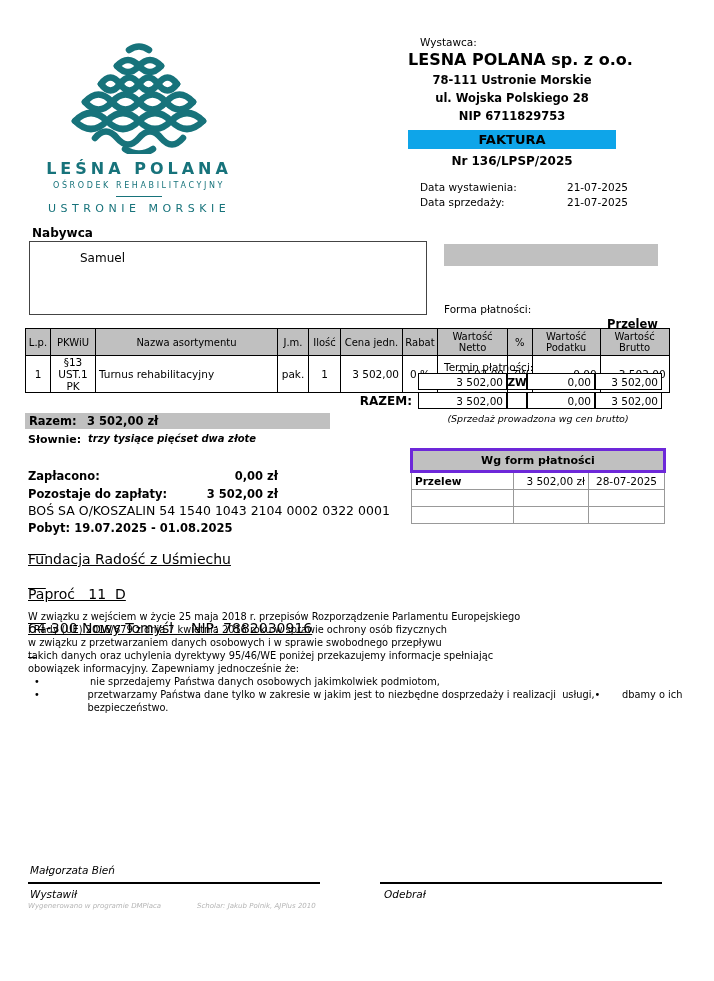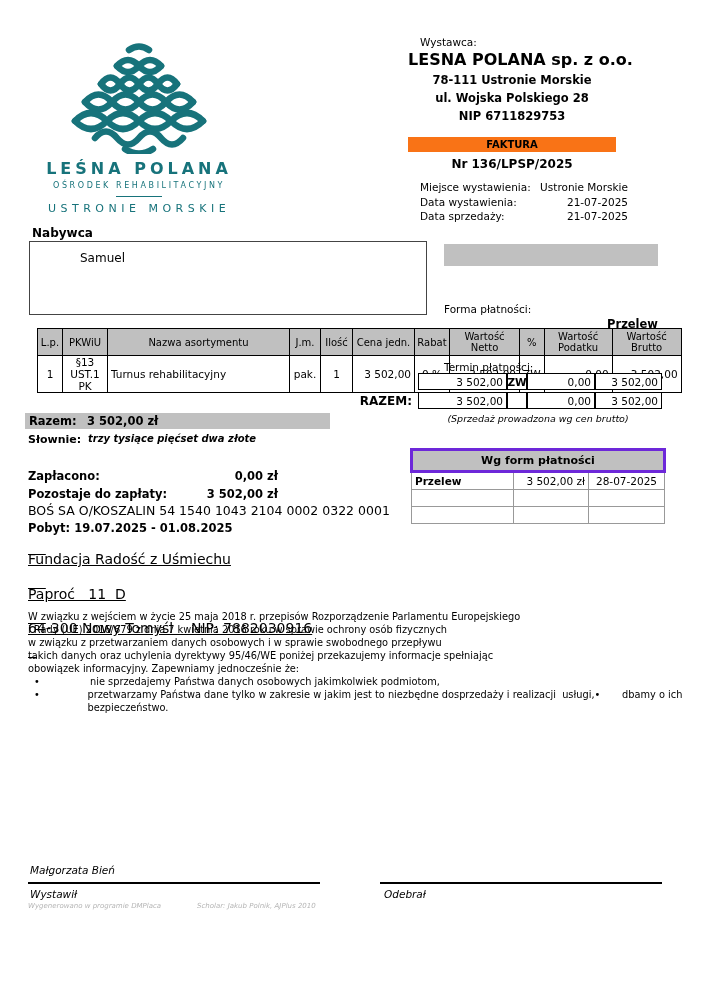--- a/index.html
+++ b/index.html
@@ -14,38 +14,38 @@
   .logo-name{color:#17737b;font-size:16px;letter-spacing:4px;font-weight:600;margin-top:2px;white-space:nowrap;}
   .logo-sub{color:#17737b;font-size:8px;letter-spacing:2.6px;margin-top:3px;white-space:nowrap;}
   .logo-div{width:46px;border-top:1.5px solid #17737b;margin:6px auto 5px auto;}
   .logo-city{color:#17737b;font-size:11px;letter-spacing:4.5px;white-space:nowrap;}
 
   
   .wystawca-label{left:420px;top:36px;font-size:10.5px;}
   .issuer{left:408px;top:50px;width:208px;text-align:center;}
   .issuer-name{font-size:16px;font-weight:bold;white-space:nowrap;}
   .issuer-line{font-size:11.5px;font-weight:bold;margin-top:4px;}
-  .faktura-bar{background:#f97316;font-weight:bold;font-size:10px;padding:2px 0;margin-top:14px;}
+  .faktura-bar{background:#0ea5e9;font-weight:bold;font-size:13px;padding:2px 0;margin-top:7px;}
   .doc-number{font-weight:bold;font-size:12px;margin-top:5px;}
 
   .meta{left:420px;top:180px;width:208px;}
   .meta-row{display:flex;justify-content:space-between;font-size:10.5px;line-height:14.5px;}
 
   
   .buyer-label{left:32px;top:226px;font-size:12px;font-weight:bold;}
   .buyer-box{left:29px;top:241px;width:396px;height:72px;border:1px solid #444;}
   .buyer-name{padding:9px 0 0 50px;font-size:12px;}
   .gray-box{left:444px;top:244px;width:214px;height:22px;background:#c0c0c0;}
   .pay-block{left:444px;top:274px;width:214px;}
   .pay-label{font-size:10.5px;line-height:15px;margin-top:28px;}
   .pay-value{font-size:11.5px;font-weight:bold;text-align:right;line-height:15px;}
   .pay-row{display:flex;justify-content:space-between;line-height:15px;}
 
   
-  table.items{left:25px;top:328px;position:absolute;border-collapse:collapse;table-layout:fixed;margin-left:12px;}
+  table.items{left:25px;top:328px;position:absolute;border-collapse:collapse;table-layout:fixed;}
   table.items th{background:#c0c0c0;border:1px solid #000;font-size:10px;font-weight:normal;
                  text-align:center;vertical-align:middle;white-space:pre-line;line-height:11px;height:26px;padding:0 1px;}
   table.items td{border:1px solid #000;font-size:10.5px;height:17px;padding:0 3px;vertical-align:middle;}
   td.al-c{text-align:center;} td.al-r{text-align:right;} td.al-l{text-align:left;}
   td.tiny{font-size:6px;text-align:center;padding:0 1px;}
 
   
   .totrow{position:absolute;left:418px;display:flex;}
   .tcell{border:1.5px solid #000;height:17px;box-sizing:border-box;display:flex;align-items:center;
          font-size:10.5px;background:#fff;}
@@ -120,24 +120,20 @@
     <div class="issuer-name">LESNA POLANA sp. z o.o.</div>
     <div class="issuer-line">78-111 Ustronie Morskie</div>
     <div class="issuer-line">ul. Wojska Polskiego 28</div>
     <div class="issuer-line">NIP 6711829753</div>
     <div class="faktura-bar">FAKTURA</div>
     <div class="doc-number">Nr 136/LPSP/2025</div>
   </div>
 
   <div class="abs meta">
     <div class="meta-row">
-      <span>Miejsce wystawienia:</span>
-      <span>Ustronie Morskie</span>
-    </div>
-    <div class="meta-row">
       <span>Data wystawienia:</span>
       <span>21-07-2025</span>
     </div>
     <div class="meta-row">
       <span>Data sprzedaży:</span>
       <span>21-07-2025</span>
     </div>
   </div>
 
   <div class="abs buyer-label">Nabywca</div>

